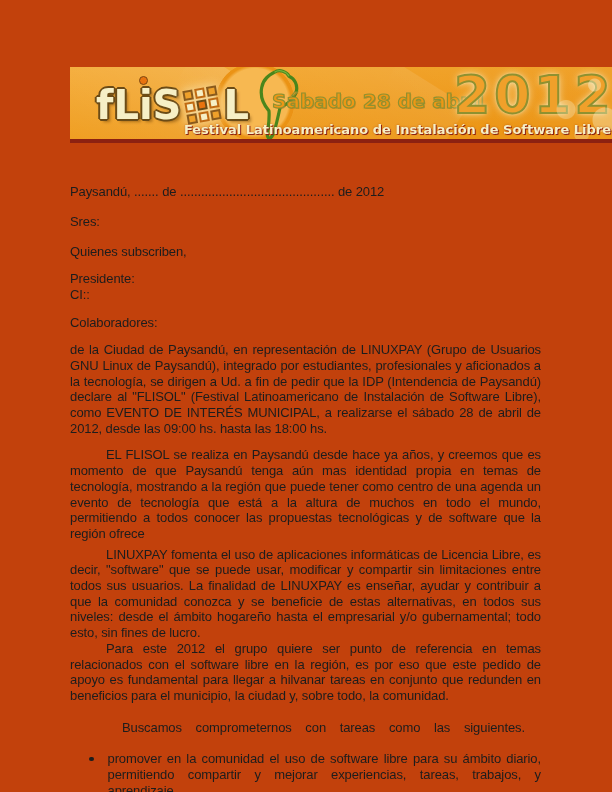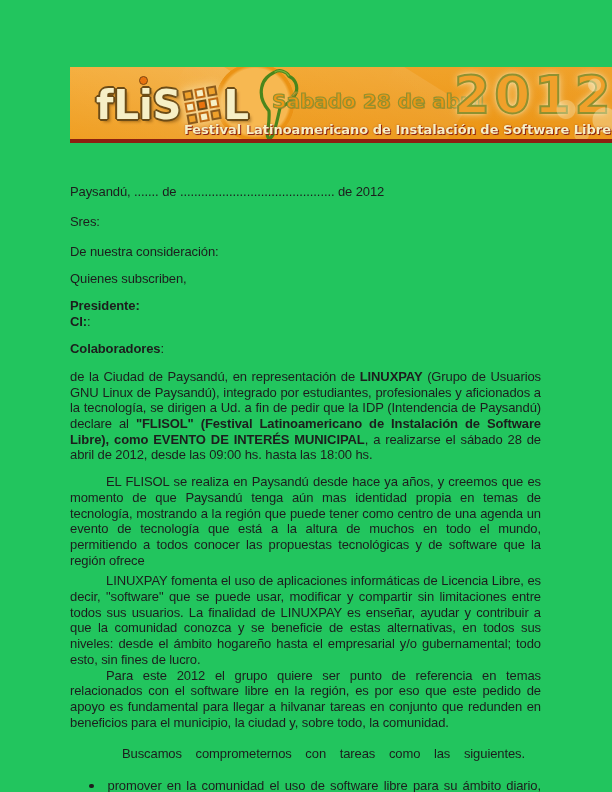--- a/index.html
+++ b/index.html
@@ -1,17 +1,17 @@
 <!DOCTYPE html>
 <html style="--bg-top: #f4aa34; --bg-bottom: #ec9514; --strip: #8c2111; --cream: #f6efc6; --olive: #8f9130; --map-green: #4a861c; --ink: #1d1d1d;"><head>
 <meta charset="utf-8">
 <style>
   html,body { margin:0; padding:0; background:#ffffff; }
   .page {
-    position:relative; width:612px; height:792px; background:#22c55e;
+    position:relative; width:612px; height:792px; background:#c2410c;
     font-family:"Liberation Sans", sans-serif; color:var(--ink,#1d1d1d);
     overflow:hidden;
   }
 
   
   .banner {
     position:absolute; left:70px; top:67px; right:0; height:76px;
     background:linear-gradient(170deg, var(--bg-top,#f4aa34) 0%, var(--bg-bottom,#ec9514) 80%);
     overflow:hidden;
   }
@@ -80,21 +80,21 @@
 
   
   .content {
     position:absolute; left:70px; top:184px; width:471px;
     font-size:13px; line-height:15.7px; letter-spacing:-0.1px;
   }
   .line { margin:0 0 14.5px 0; }
   .line.tight { margin-bottom:11px; }
   .line.nogap { margin-bottom:0; }
   .line.smallgap { margin-bottom:12px; }
-  b, .bold { font-weight:bold; }
+  b, .bold { font-weight:normal; }
   .para { text-align:justify; margin:0; }
   .para.indent { text-indent:36px; }
   .p1 { margin-bottom:11px; }
   .p2 { margin-bottom:5px; }
   .spread {
     text-align:justify; text-align-last:justify; text-indent:36px; margin:16px;
   }
   .bullet-row { display:flex; margin-top:16px;justify-content:center; }
   .bullet-dot {
     flex:0 0 auto; width:4.5px; height:4.5px; border-radius:50%; background:#1d1d1d;
@@ -138,21 +138,20 @@
     <div class="banner-date">Sábado 28 de abril</div>
     <div class="banner-year">2012</div>
     <div class="ornament"></div>
     <div class="banner-subtitle">Festival Latinoamericano de Instalación de Software Libre</div>
     <div class="banner-strip"></div>
   </div>
 
   <div class="content">
     <p class="line">Paysandú, ....... de  ............................................ de 2012</p>
     <p class="line">Sres:</p>
-    <p class="line tight">De nuestra consideración:</p>
     <p class="line tight">Quienes subscriben,</p>
 
     <p class="line nogap bold">Presidente:</p>
     <p class="line smallgap"><b>CI:</b><span>:</span></p>
 
     <p class="line smallgap"><b>Colaboradores</b><span>:</span></p>
 
     <p class="para p1"><span>de la Ciudad de Paysandú, en representación de </span><b>LINUXPAY</b><span> (Grupo de Usuarios GNU Linux de Paysandú), integrado por estudiantes, profesionales y aficionados a la tecnología, se dirigen a Ud. a fin de pedir que la IDP (Intendencia de Paysandú) declare al  </span><b>"FLISOL" (Festival Latinoamericano de Instalación de Software Libre), como EVENTO DE INTERÉS MUNICIPAL</b><span>, a realizarse el sábado 28 de abril de 2012, desde las 09:00 hs. hasta las 18:00 hs.</span></p>
     <p class="para indent p2">EL FLISOL se realiza en Paysandú desde hace ya  años, y creemos que es momento de que Paysandú tenga aún mas identidad propia en temas de tecnología, mostrando a la región que puede tener como centro de una agenda un evento de tecnología que está a la altura de muchos en todo el mundo, permitiendo a todos conocer las propuestas tecnológicas y de software que la región ofrece</p>
     <p class="para indent">LINUXPAY fomenta el uso de aplicaciones informáticas de Licencia Libre, es decir, "software" que se puede usar, modificar y compartir sin limitaciones entre todos sus usuarios. La finalidad de LINUXPAY es enseñar, ayudar y contribuir a que la comunidad conozca y se beneficie de estas alternativas, en todos sus niveles: desde el ámbito hogareño hasta el empresarial y/o gubernamental; todo esto, sin fines de lucro.</p>

